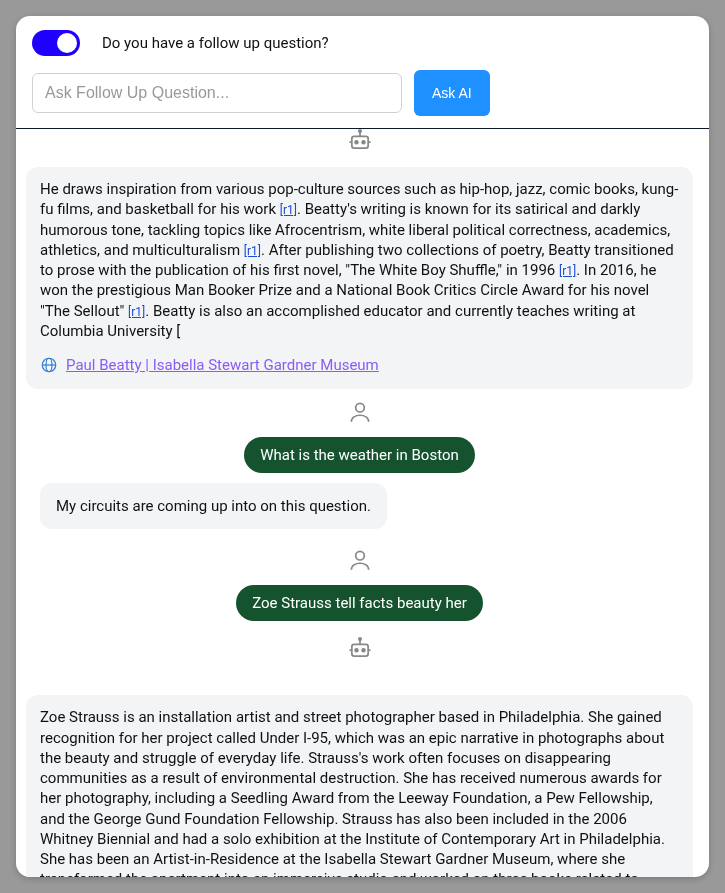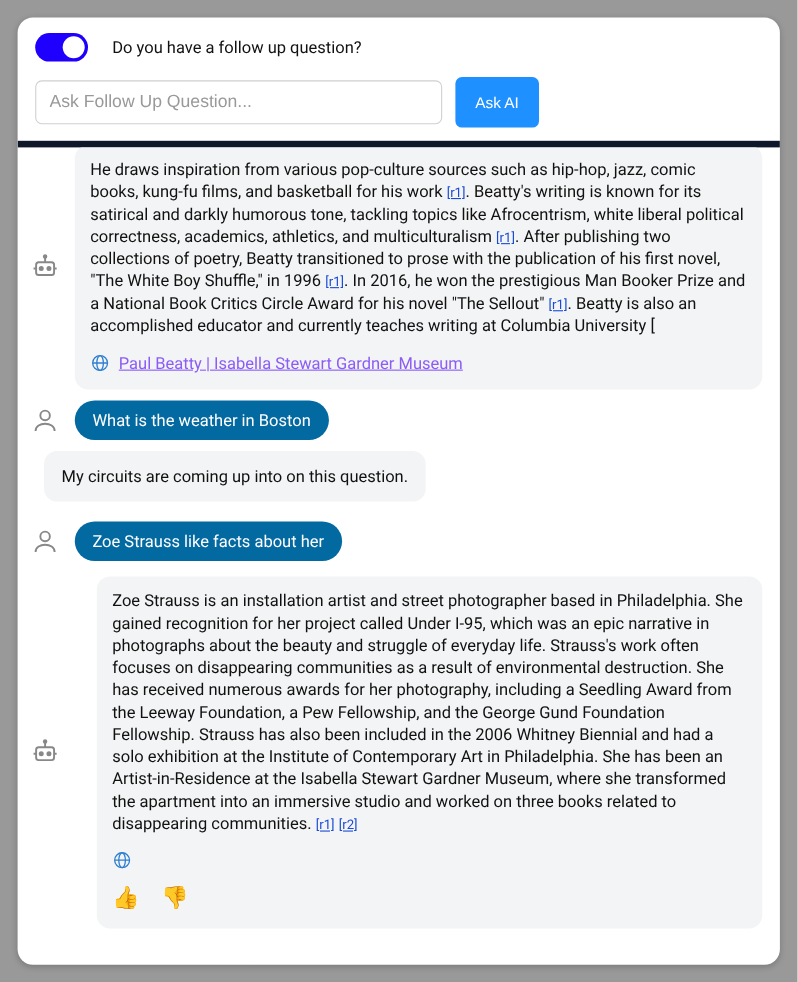--- a/index.html
+++ b/index.html
@@ -16,21 +16,21 @@
     border-radius: 14px;
     width: 100%;
     height: 100%;
     display: flex;
     flex-direction: column;
     overflow: hidden;
     box-shadow: 0 2px 6px rgba(0,0,0,0.2);
   }
   .header {
     padding: 14px 16px 12px 16px;
-    border-bottom: 6px solid #0f172a;
+    border-bottom: 1px solid #0f172a;
   }
   .toggle-row {
     display: flex;
     align-items: center;
     gap: 22px;
     margin-bottom: 14px;
   }
   .toggle {
     position: relative;
     width: 48px;
@@ -83,39 +83,39 @@
     flex: 1;
     overflow: hidden;
     padding: 0 16px 20px 10px;
   }
   .row {
     display: flex;
     align-items: center;
     gap: 12px;
     margin-top: 10px;
   }
-  .row.center { align-items: center; }
+  .row.center { align-items: center; flex-direction: column; }
   .avatar {
     width: 30px;
     display: flex;
     justify-content: center;
     flex-shrink: 0;
   }
   .avatar svg { display:block; }
   .bot-bubble {
     flex: 1;
     background: #f3f4f5;
     border-radius: 12px;
     padding: 12px 14px 14px 14px;
     line-height: 1.35;
     font-size: 15px;
   }
   .user-pill {
     display: inline-block;
-    background: #0369a1;
+    background: #14532d;
     color: #fff;
     border-radius: 22px;
     padding: 9px 16px;
     font-size: 15px;
     line-height: 1.2;
   }
   .plain-bubble {
     margin-left: 14px;
     margin-top: 10px;
     background: #f3f4f5;
@@ -214,21 +214,21 @@
       <div class="plain-bubble">My circuits are coming up into on this question.</div>
     </div>
 
     <div class="row center" style="margin-top:18px;">
       <div class="avatar">
         <svg width="26" height="26" viewBox="0 0 24 24" fill="none" stroke="#888" stroke-width="1.6">
           <circle cx="12" cy="8" r="4"></circle>
           <path d="M4 21c0-4 4-6 8-6s8 2 8 6"></path>
         </svg>
       </div>
-      <div class="user-pill">Zoe Strauss like facts about her</div>
+      <div class="user-pill">Zoe Strauss tell facts beauty her</div>
     </div>
 
     <div class="row center" style="margin-top:14px;gap:32px;">
       <div class="avatar">
         <svg width="28" height="28" viewBox="0 0 24 24" fill="none" stroke="#888" stroke-width="1.5">
           <rect x="5" y="8" width="14" height="10" rx="2"></rect>
           <circle cx="9" cy="13" r="1.2" fill="#888"></circle>
           <circle cx="15" cy="13" r="1.2" fill="#888"></circle>
           <line x1="12" y1="4" x2="12" y2="8"></line>
           <circle cx="12" cy="3.5" r="1" fill="#888"></circle>

